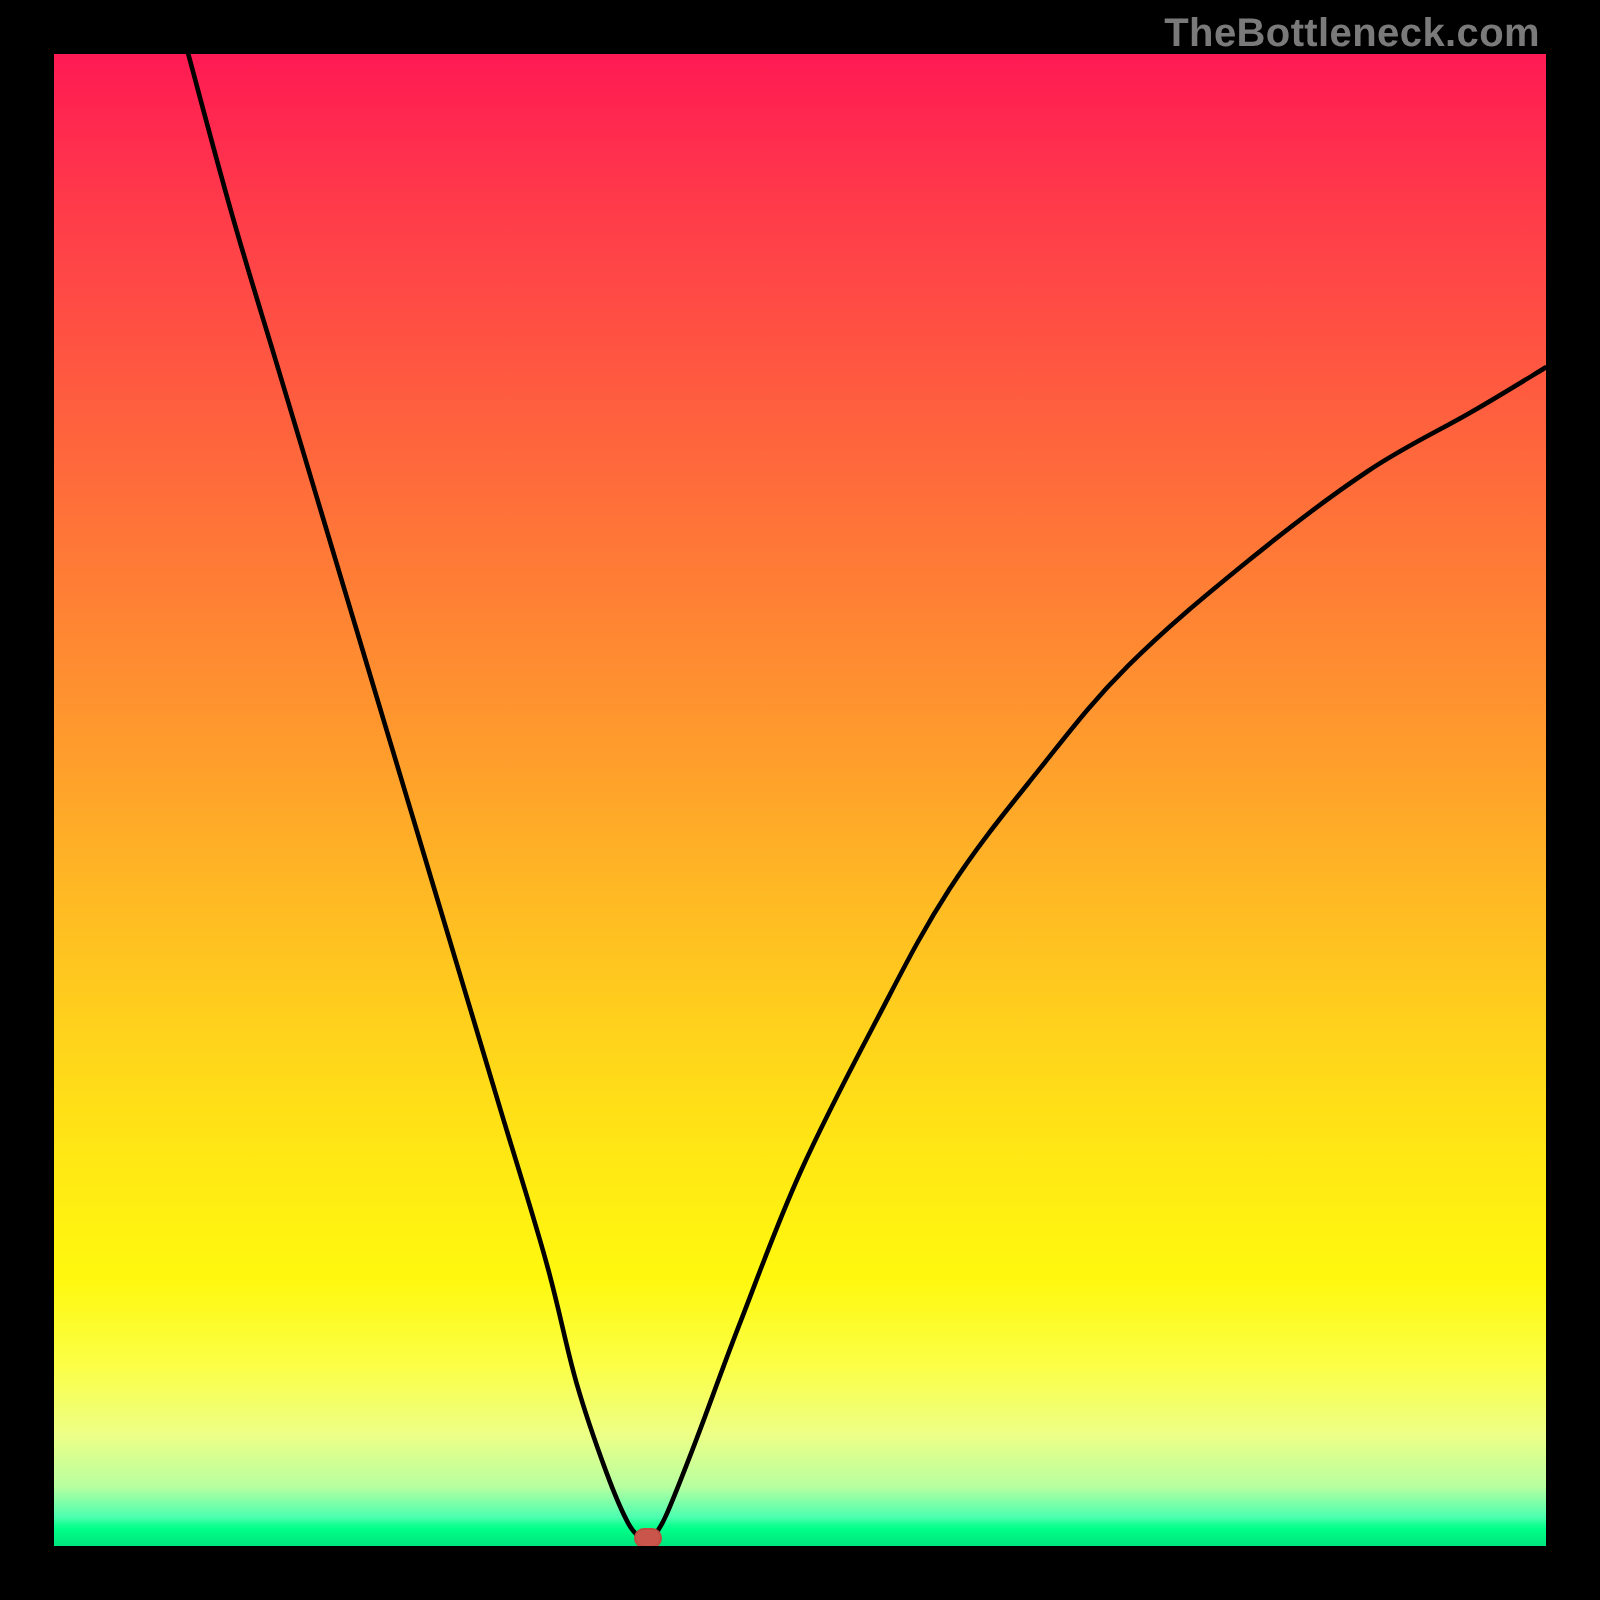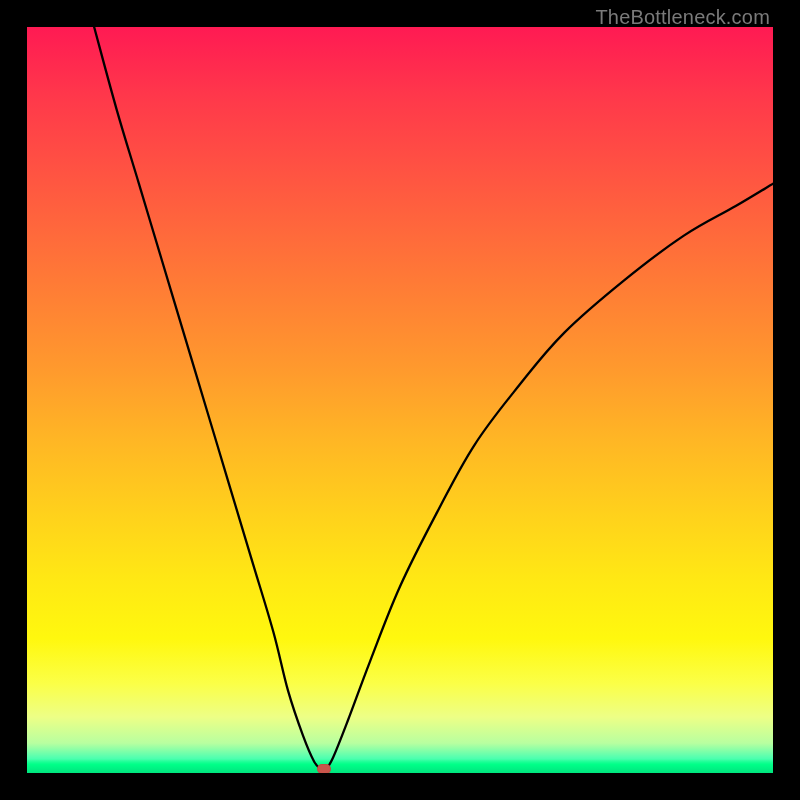--- a/index.html
+++ b/index.html
@@ -37,21 +37,21 @@
     );
     overflow: hidden;
   }
 
   .watermark {
     position: absolute;
     top: 6px;
     right: 30px;
     color: #7a7a7a;
     font-size: 20px;
-    font-weight: 400;
+    font-weight: 700;
     letter-spacing: 0.2px;
   }
 
   .curve {
     position: absolute;
     left: 0; top: 0;
     width: 100%;
     height: 100%;
   }
   .curve path { fill: none; stroke: #000; stroke-width: 2.3; stroke-linecap: round; }

